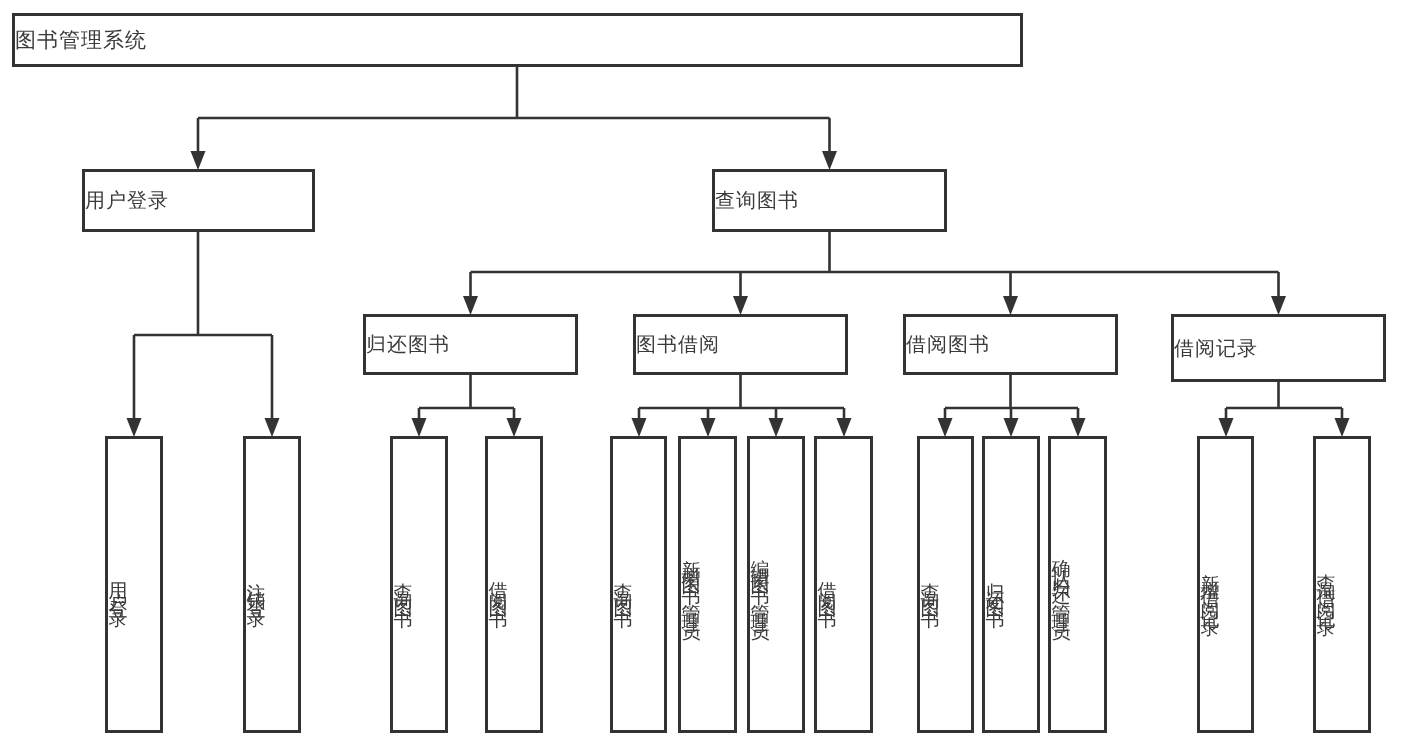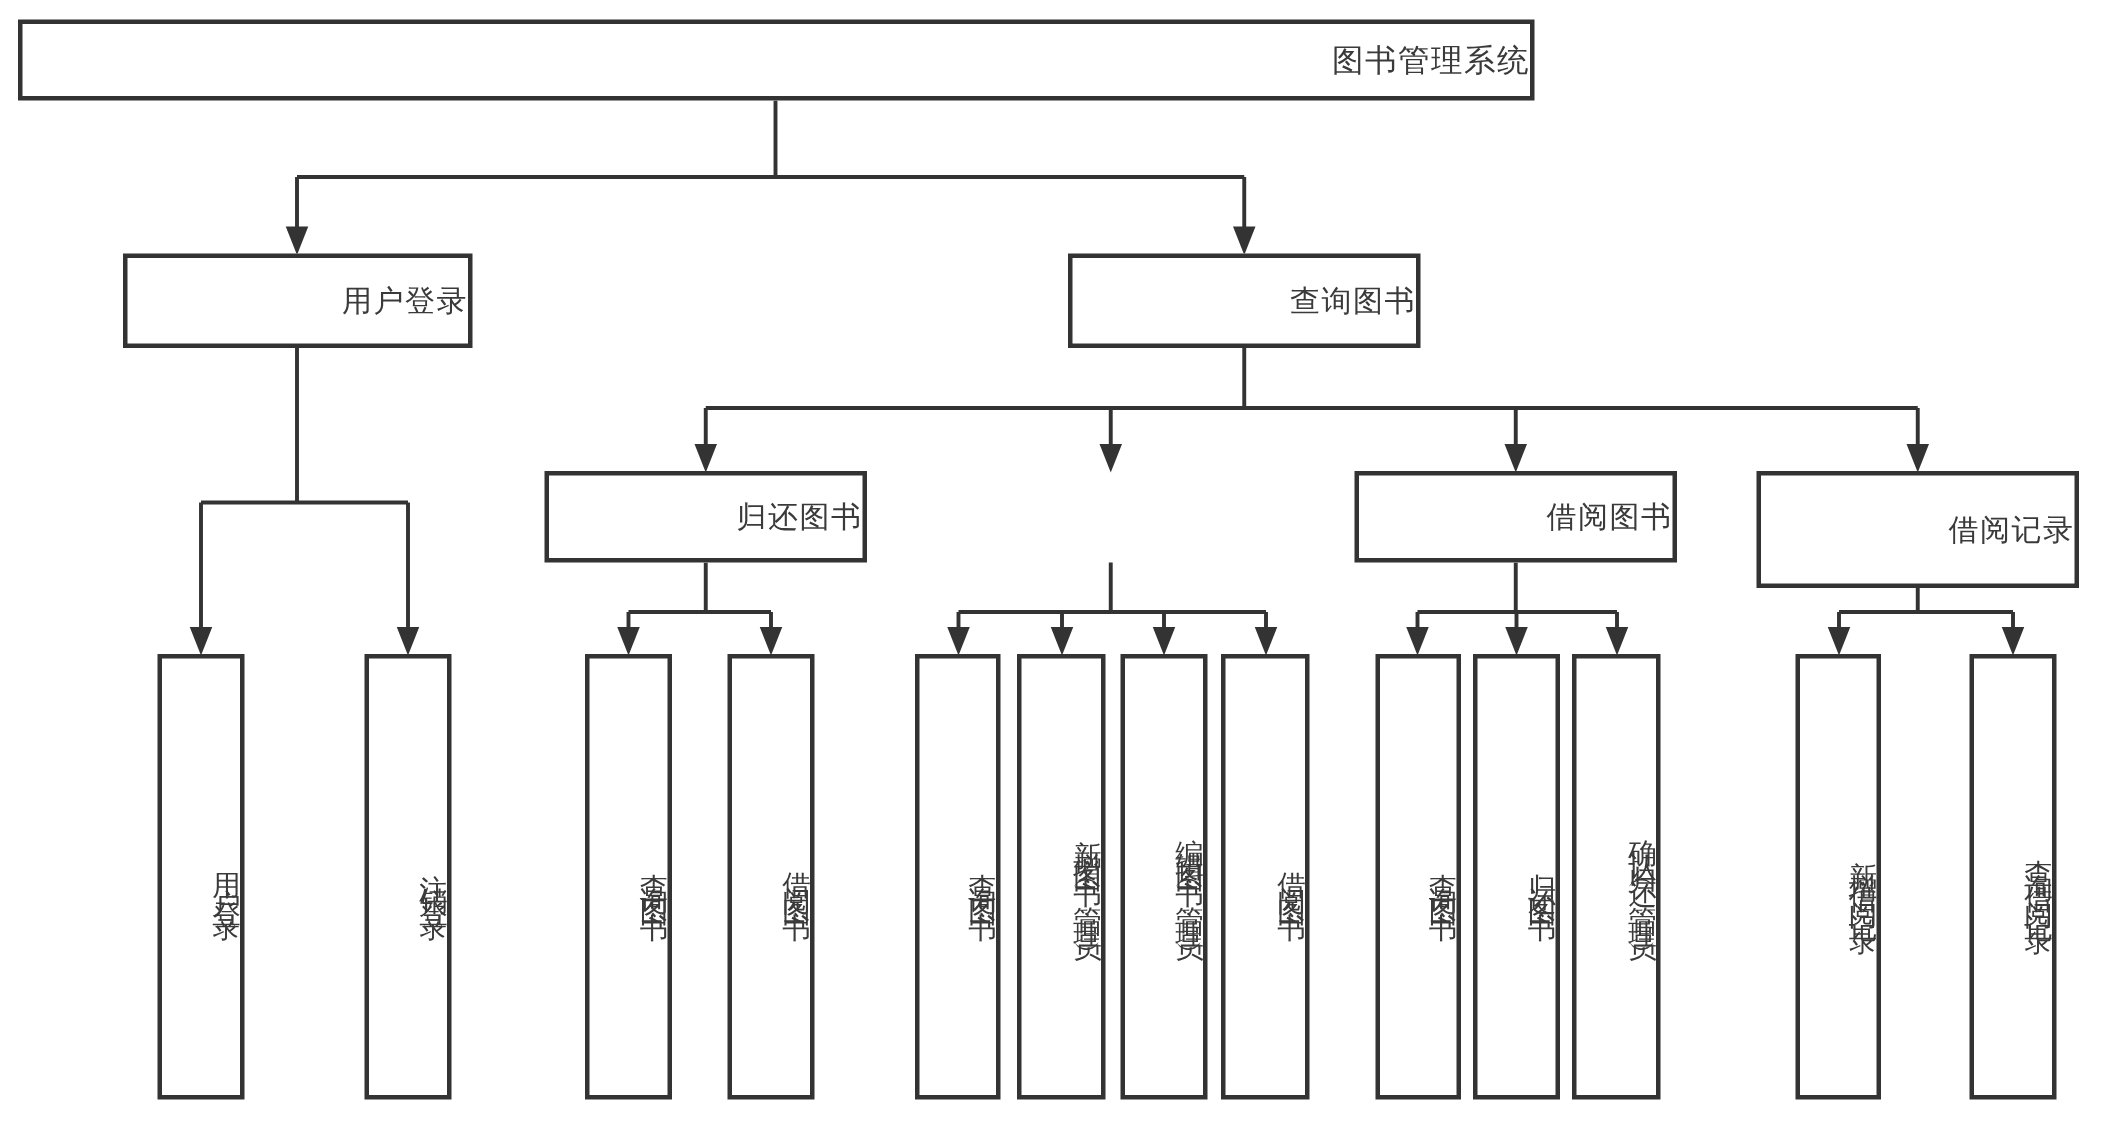--- a/index.html
+++ b/index.html
@@ -19,21 +19,21 @@
     left: 0; top: 0;
     width: 1405px; height: 747px;
   }
 
   .node {
     position: absolute;
     background: #ffffff;
     border: 3px solid #333333;
     display: flex;
     align-items: center;
-    justify-content: flex-end;
+    justify-content: flex-start;
     color: #3a3a3a;
   }
 
   .h-label {
     font-size: 20px;
     letter-spacing: 1px;
     white-space: nowrap;
   }
 
   .root-label { font-size: 21px; }
@@ -110,24 +110,27 @@
   <div class="node" style="left:82px;top:169px;width:233px;height:63px">
     <span class="h-label">用户登录</span>
   </div>
   <div class="node" style="left:712px;top:169px;width:235px;height:63px">
     <span class="h-label">查询图书</span>
   </div>
 
   <div class="node" style="left:363px;top:314px;width:215px;height:61px">
     <span class="h-label">归还图书</span>
   </div>
+  <div class="node" style="left:633px;top:314px;width:215px;height:61px">
+    <span class="h-label">图书借阅</span>
+  </div>
   <div class="node" style="left:903px;top:314px;width:215px;height:61px">
     <span class="h-label">借阅图书</span>
   </div>
-  <div class="node" style="left:1171px;top:314px;width:215px;height:78px">
+  <div class="node" style="left:1171px;top:314px;width:215px;height:68px">
     <span class="h-label">借阅记录</span>
   </div>
 
   <div class="node" style="left:105px;top:436px;width:58px;height:297px">
     <span class="v-label">用户登录</span>
   </div>
   <div class="node" style="left:243px;top:436px;width:58px;height:297px">
     <span class="v-label">注销登录</span>
   </div>
 

